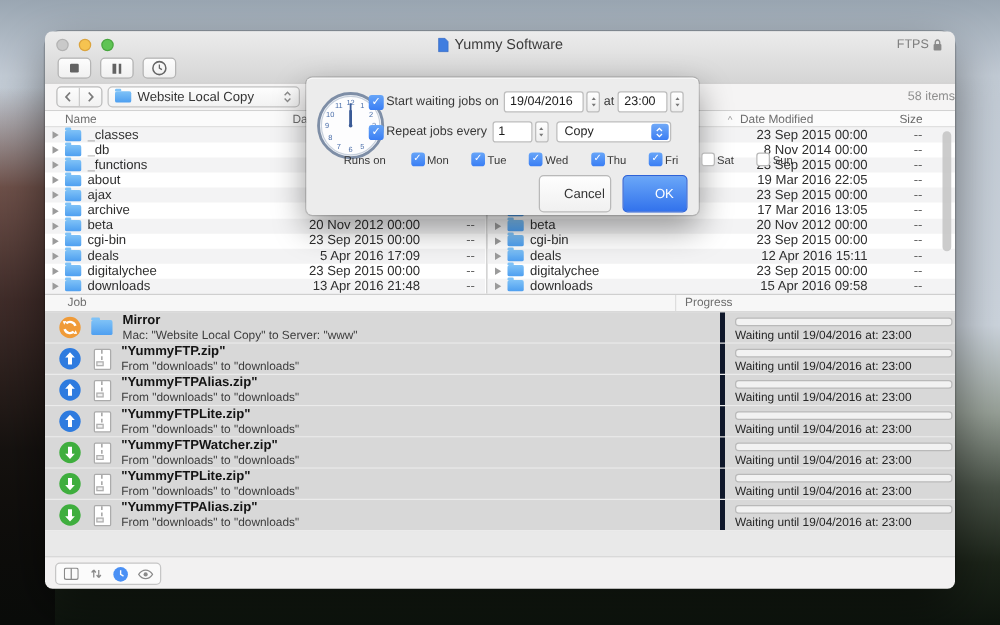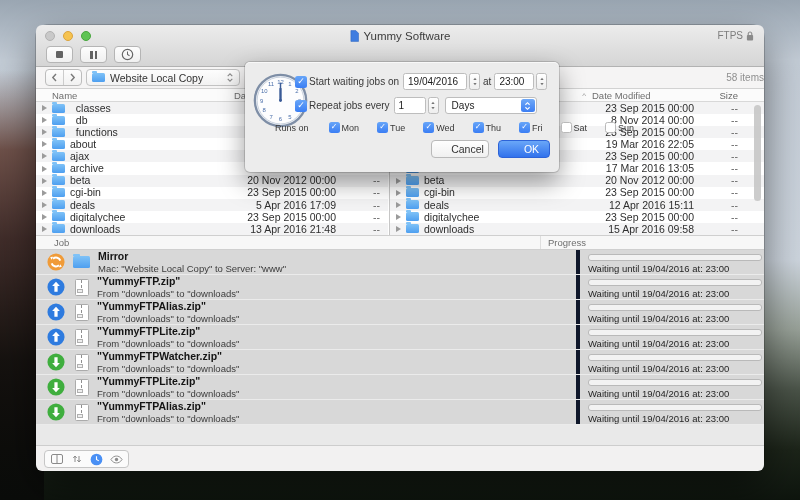--- a/index.html
+++ b/index.html
@@ -113,21 +113,21 @@
   .checkbox{width:12px;height:12px;border-radius:2.5px;background:#fff;border:1px solid #b9b9b9;box-sizing:border-box;position:relative;flex:none;}
   .checkbox.checked{background:linear-gradient(#67a5f8,#3a7ef4);border:none;}
   .checkbox.checked::after{content:"✓";position:absolute;left:0;right:0;top:-1px;color:#fff;font-size:9px;line-height:12px;
     text-align:center;font-weight:bold;}
   .drow2{margin-top:7px;}
   .drow3{margin-top:8px;margin-left:-20px;gap:3px;font-size:9px;}
   .dayitem{display:flex;align-items:center;gap:2px;padding-left:15px;}
   .dayitem .checkbox{width:11px;height:11px;}
   .dayitem .checkbox.checked::after{font-size:8px;line-height:11px;}
   .drow4{margin-top:7px;justify-content:flex-end;gap:9px;padding-right:2px;}
-  .btn{height:18px;border-radius:4px;font-size:10.5px;display:flex;align-items:center;justify-content:center;box-sizing:border-box;padding-left:15px;}
+  .btn{height:30px;border-radius:4px;font-size:10.5px;display:flex;align-items:center;justify-content:center;box-sizing:border-box;padding-left:15px;}
   .btn.cancel{width:58px;background:linear-gradient(#fefefe,#f0f0f0);border:1px solid #b9b9b9;color:#333;}
   .btn.ok{width:52px;background:linear-gradient(#6aa7f8,#3272ec);color:#fff;border:1px solid #2d63d8;}
 </style>
 </head>
 <body>
 
 <div class="window">
 
   <div class="chrome">
     <div class="lights">
@@ -653,21 +653,21 @@
         <span class="checkbox checked"></span>
         <span class="dlabel">Repeat jobs every</span>
         <span class="field num">1</span>
         <span class="stepper">
             <svg width="6" height="11" viewBox="0 0 8 14">
               <path d="M4 2 6.2 5H1.8z" fill="#777"></path>
               <path d="M4 12 1.8 9h4.4z" fill="#777"></path>
             </svg>
           </span>
         <span class="dropdown" style="margin-left:4px;">
-          <span>Days</span>
+          <span>Copy</span>
           <span class="capsule">
               <svg width="7" height="10" viewBox="0 0 8 12">
                 <path d="M1.5 4.5 4 2l2.5 2.5M1.5 7.5 4 10l2.5-2.5" stroke="#fff" fill="none" stroke-width="1.3"></path>
               </svg>
             </span>
         </span>
       </div>
       <div class="drow drow3" id="runs-row">
         <span class="dlabel">Runs on</span>
       <span class="dayitem">

